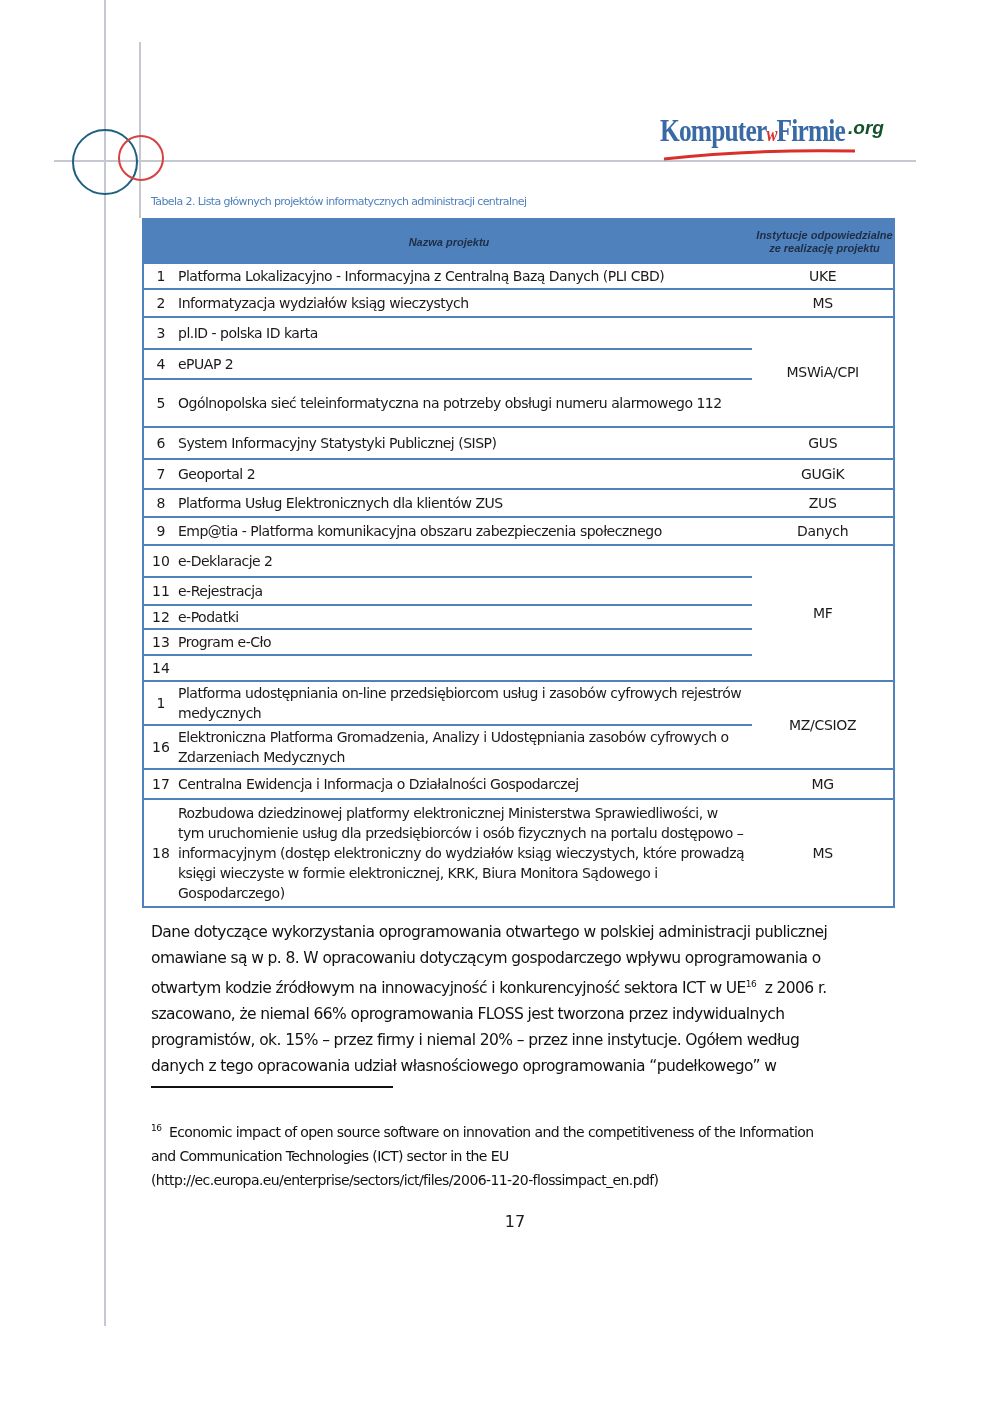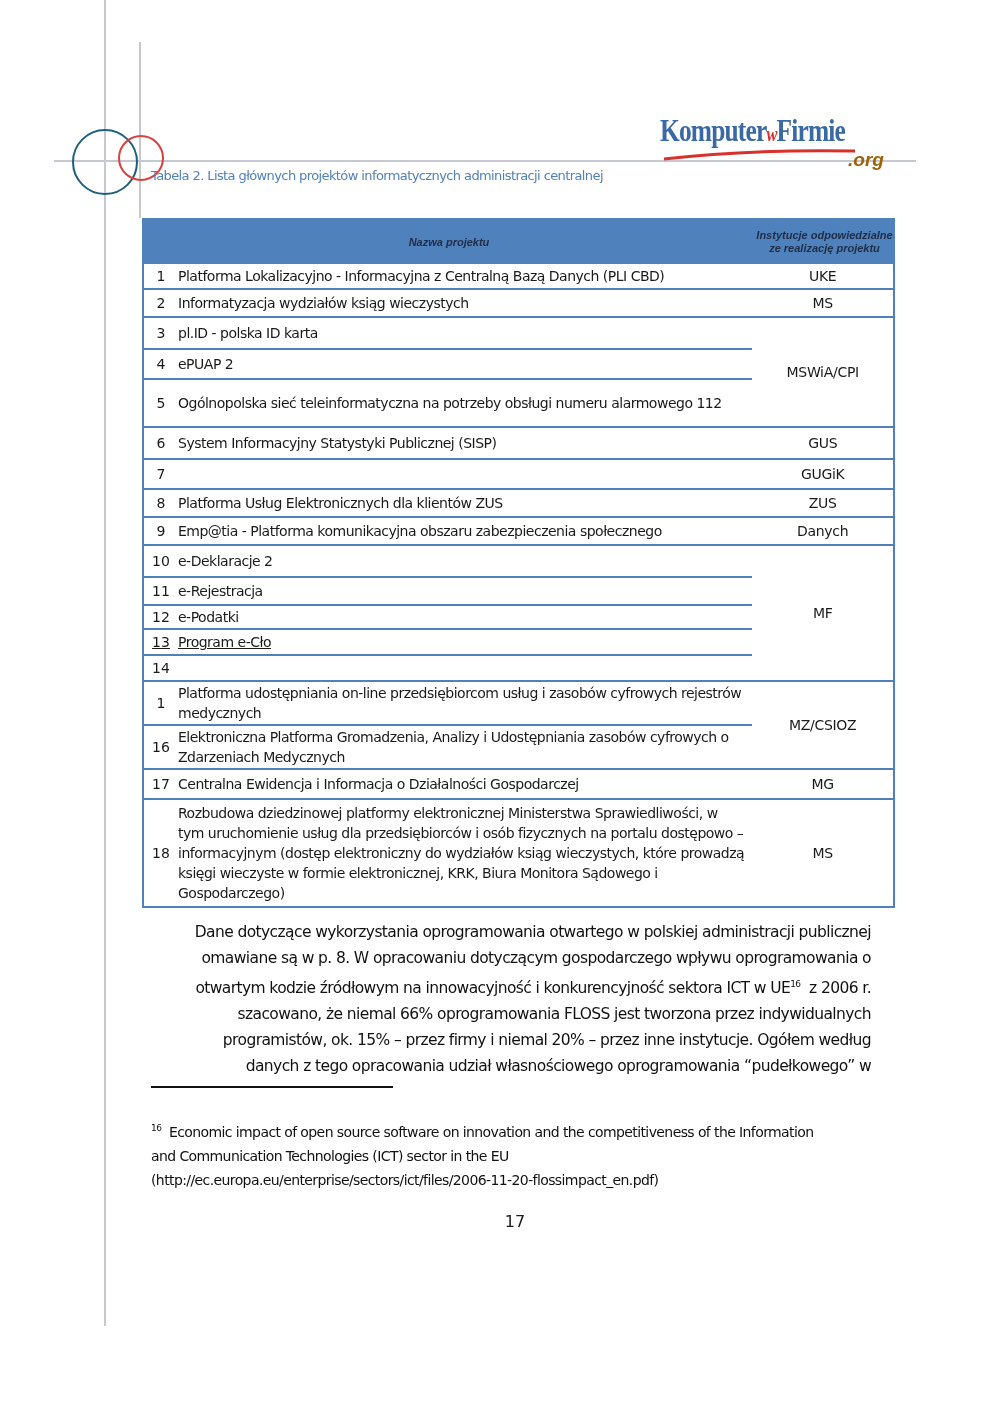--- a/index.html
+++ b/index.html
@@ -8,25 +8,25 @@
 
   .deco-vline { position: absolute; width: 2px; background: #c5c8d0; }
   .deco-hline { position: absolute; height: 2px; background: #c5c8d0; }
   .deco-circle { position: absolute; border-radius: 50%; background: transparent; }
 
   .logo { position: absolute; left: 660px; top: 113px; width: 240px; height: 52px; }
   .logo-main { position: absolute; left: 0; top: 0; font-family: "Liberation Serif", serif;
                font-weight: bold; font-size: 31px; color: #3a6aa5; letter-spacing: -1px;
                transform: scaleX(0.82); transform-origin: left top; white-space: nowrap; }
   .logo-main .w { color: #d9302c; font-style: italic; font-size: 20px; }
-  .logo-org { position: absolute; left: 188px; top: 36px; font-style: italic; font-weight: bold;
-              font-size: 19px; color: #a16207; font-family: "Liberation Sans", sans-serif; }
+  .logo-org { position: absolute; left: 188px; top: 4px; font-style: italic; font-weight: bold;
+              font-size: 19px; color: #14532d; font-family: "Liberation Sans", sans-serif; }
   .logo-swoosh { position: absolute; left: 2px; top: 34px; width: 195px; height: 14px; }
 
-  .caption { position: absolute; left: 151px; top: 168px; font-size: 13px; color: #4f81bd;
+  .caption { position: absolute; left: 151px; top: 195px; font-size: 11px; color: #4f81bd;
              font-family: "DejaVu Sans", sans-serif; letter-spacing: -0.6px; }
 
   .tbl { position: absolute; left: 142px; top: 218px; width: 753px;
          border: 2px solid #4f81bd; box-sizing: border-box; }
   .tbl-head { position: relative; height: 44px; background: #4f81bd; }
   .th { position: absolute; top: 0; height: 44px; display: flex; align-items: center; justify-content: center;
         text-align: center; font-style: italic; font-weight: bold; color: #1f2d45; font-size: 11px; line-height: 13px; }
   .th-name { left: 0; width: 610px; }
   .th-inst { left: 610px; width: 141px; }
 
@@ -36,21 +36,21 @@
   .row { display: flex; align-items: center; position: relative; }
   .row + .row { border-top: 2px solid #4f81bd; }
   .num { width: 34px; text-align: center; font-size: 14px; flex: none; font-family: "DejaVu Sans", sans-serif; }
   .txt { flex: 1; font-size: 14px; line-height: 20px; padding-right: 8px;
          font-family: "DejaVu Sans", sans-serif; letter-spacing: -0.5px; }
   .inst { width: 141px; display: flex; align-items: center; justify-content: center;
           font-size: 14px; font-family: "DejaVu Sans", sans-serif; letter-spacing: -0.3px; }
 
   .para { position: absolute; left: 151px; top: 919px; width: 720px; font-size: 15.5px;
           line-height: 26px; font-family: "DejaVu Sans", sans-serif; letter-spacing: -0.6px; color: #111; }
-  .para p { margin: 0; white-space: nowrap; text-align: right; }
+  .para p { margin: 0; white-space: nowrap; }
   sup { font-size: 9px; }
 
   .fn-rule { position: absolute; left: 151px; top: 1086px; width: 242px; height: 2px; background: #111; }
   .footnote { position: absolute; left: 151px; top: 1116px; width: 720px; font-size: 14px; line-height: 24px;
               font-family: "DejaVu Sans", sans-serif; letter-spacing: -0.6px; color: #111; }
   .footnote p { margin: 0; white-space: nowrap; }
   .page-num { position: absolute; left: 0; width: 1030px; top: 1212px; text-align: center; font-size: 16px;
               font-family: "DejaVu Sans", sans-serif; }
 </style>
 </head>
@@ -119,20 +119,21 @@
             <div class="num">6</div>
             <div class="txt">System Informacyjny Statystyki Publicznej (SISP)</div>
           </div>
         </div>
         <div class="inst">GUS</div>
       </div>
       <div class="grp">
         <div class="grp-rows">
           <div class="row" style="min-height: 28px;">
             <div class="num">7</div>
+            <div class="txt">Geoportal 2</div>
           </div>
         </div>
         <div class="inst">GUGiK</div>
       </div>
       <div class="grp">
         <div class="grp-rows">
           <div class="row" style="min-height: 26px;">
             <div class="num">8</div>
             <div class="txt">Platforma Usług Elektronicznych dla klientów ZUS</div>
           </div>
@@ -155,21 +156,21 @@
             <div class="txt">e-Deklaracje 2</div>
           </div>
           <div class="row" style="min-height: 26px;">
             <div class="num">11</div>
             <div class="txt">e-Rejestracja</div>
           </div>
           <div class="row" style="min-height: 22px; align-items: center;">
             <div class="num">12</div>
             <div class="txt">e-Podatki</div>
           </div>
-          <div class="row" style="min-height: 24px; text-decoration: underline;">
+          <div class="row" style="min-height: 24px;">
             <div class="num">13</div>
             <div class="txt">Program e-Cło</div>
           </div>
           <div class="row" style="min-height: 24px;">
             <div class="num">14</div>
           </div>
         </div>
         <div class="inst">MF</div>
       </div>
       <div class="grp">

